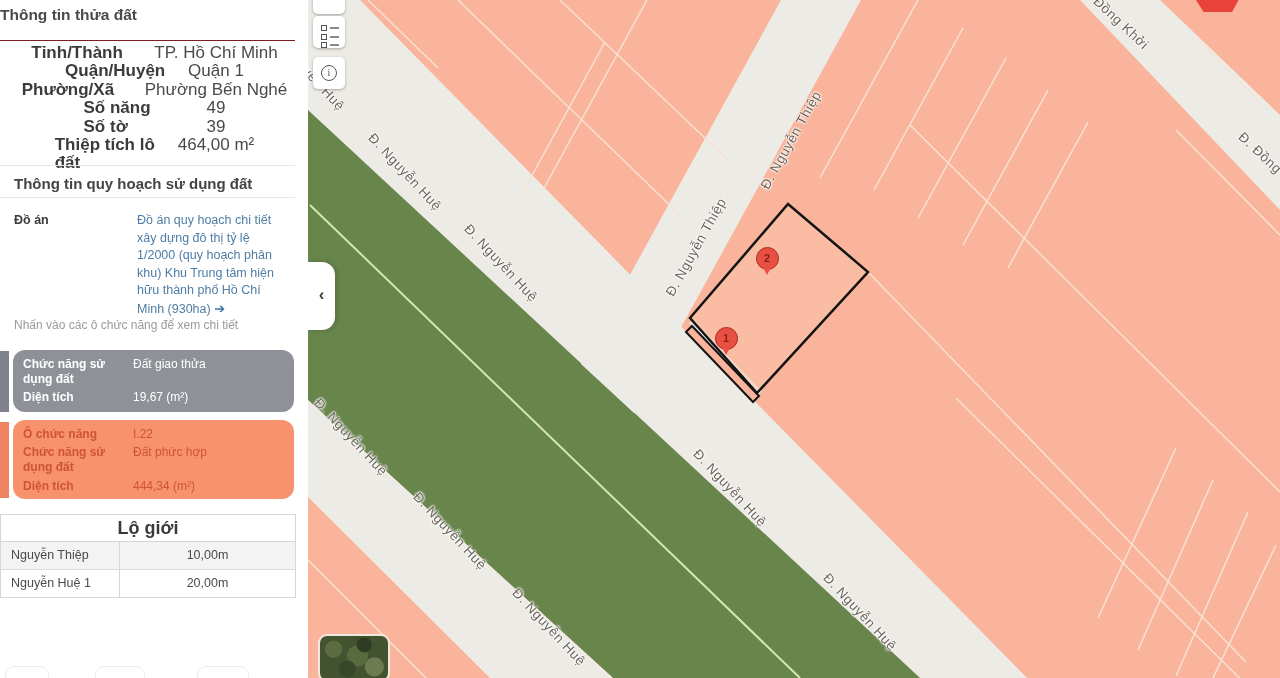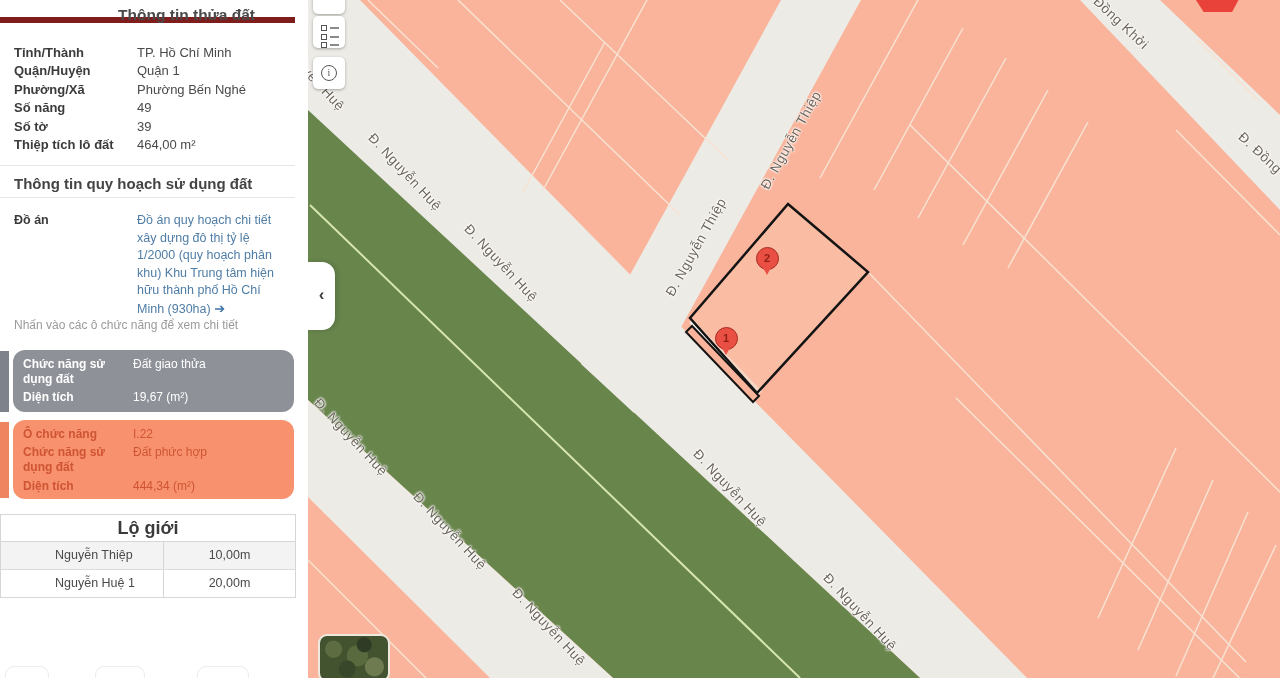--- a/index.html
+++ b/index.html
@@ -1,24 +1,24 @@
 <!DOCTYPE html>
 <html><head>
 <meta charset="utf-8">
 <style>
   html,body{margin:0;padding:0;background:#fff;font-family:"Liberation Sans",sans-serif;}
   .app{position:relative;width:1280px;height:678px;overflow:hidden;background:#fff;}
 
   
   .sidebar{position:absolute;left:0;top:0;width:308px;height:678px;background:#fff;z-index:10;}
-  .sec-title{position:absolute;left:0;top:0;width:295px;height:23px;line-height:30px;
-    text-align:right;padding-right:40px;box-sizing:border-box;font-size:15.5px;font-weight:600;
-    color:#4a4a4a;border-bottom:6px solid #7f1d1d;}
+  .sec-title{position:absolute;left:0;top:0;width:295px;height:41px;line-height:30px;
+    text-align:left;padding-right:40px;box-sizing:border-box;font-size:15.5px;font-weight:600;
+    color:#4a4a4a;border-bottom:1px solid #7f1d1d;}
   .fields{position:absolute;left:0;top:44px;width:295px;}
-  .info-row{display:flex;padding-left:14px;font-size:13px;line-height:18.4px;}
+  .info-row{display:flex;padding-left:14px;font-size:17px;line-height:18.4px;justify-content:center;}
   .info-row .lbl{width:123px;font-weight:bold;color:#3b3b3b;flex:none;}
   .info-row .val{color:#4a4a4a;}
   .divider1{position:absolute;left:0;top:165px;width:295px;border-top:1px solid #e7e7e7;}
   .sec-title2{position:absolute;left:0;top:169px;width:295px;height:29px;line-height:29px;
     padding-left:14px;box-sizing:border-box;font-size:15px;font-weight:600;color:#444;
     border-bottom:1px solid #e7e7e7;}
   .doan{position:absolute;left:0;top:206px;width:295px;}
   .doan .lbl{position:absolute;left:14px;top:7px;font-size:12.5px;font-weight:bold;color:#3b3b3b;}
   .doan .link{position:absolute;left:137px;top:6px;width:148px;font-size:12.5px;line-height:17.6px;
     color:#4f7da6;text-decoration:none;cursor:pointer;}
@@ -37,21 +37,21 @@
   .crow{display:flex;font-size:12px;line-height:15.2px;margin-bottom:3px;}
   .crow .clbl{width:110px;flex:none;font-weight:bold;}
 
   .lg-table{position:absolute;left:0;top:514px;width:294px;border:1px solid #d6d6d6;
     border-collapse:collapse;font-size:12.5px;color:#4a4a4a;}
   .lg-table .hdr{height:26px;line-height:26px;text-align:center;font-weight:bold;font-size:18px;
     color:#3a3a3a;border-bottom:1px solid #d6d6d6;background:#fff;}
   .lg-row{display:flex;height:27px;line-height:27px;border-bottom:1px solid #dcdcdc;}
   .lg-row:last-child{border-bottom:none;}
   .lg-row.alt{background:#f3f3f3;}
-  .lg-row .c1{width:119px;padding-left:10px;box-sizing:border-box;border-right:1px solid #d6d6d6;flex:none;margin-left:44px;}
+  .lg-row .c1{width:119px;padding-left:10px;box-sizing:border-box;border-right:1px solid #d6d6d6;flex:none;}
   .lg-row .c2{flex:1;text-align:center;}
 
   .ghost{position:absolute;top:666px;height:24px;border:1.5px solid #ececec;border-radius:9px;background:#fff;}
   .g1{left:5px;width:42px;} .g2{left:95px;width:48px;} .g3{left:197px;width:50px;}
 
   
   .map{position:absolute;left:308px;top:0;width:972px;height:678px;overflow:hidden;
     background:#f9b49b;cursor:grab;}
   .map svg{position:absolute;left:0;top:0;}
   .street{position:absolute;font-size:13.5px;color:#6b645a;letter-spacing:.6px;white-space:nowrap;

